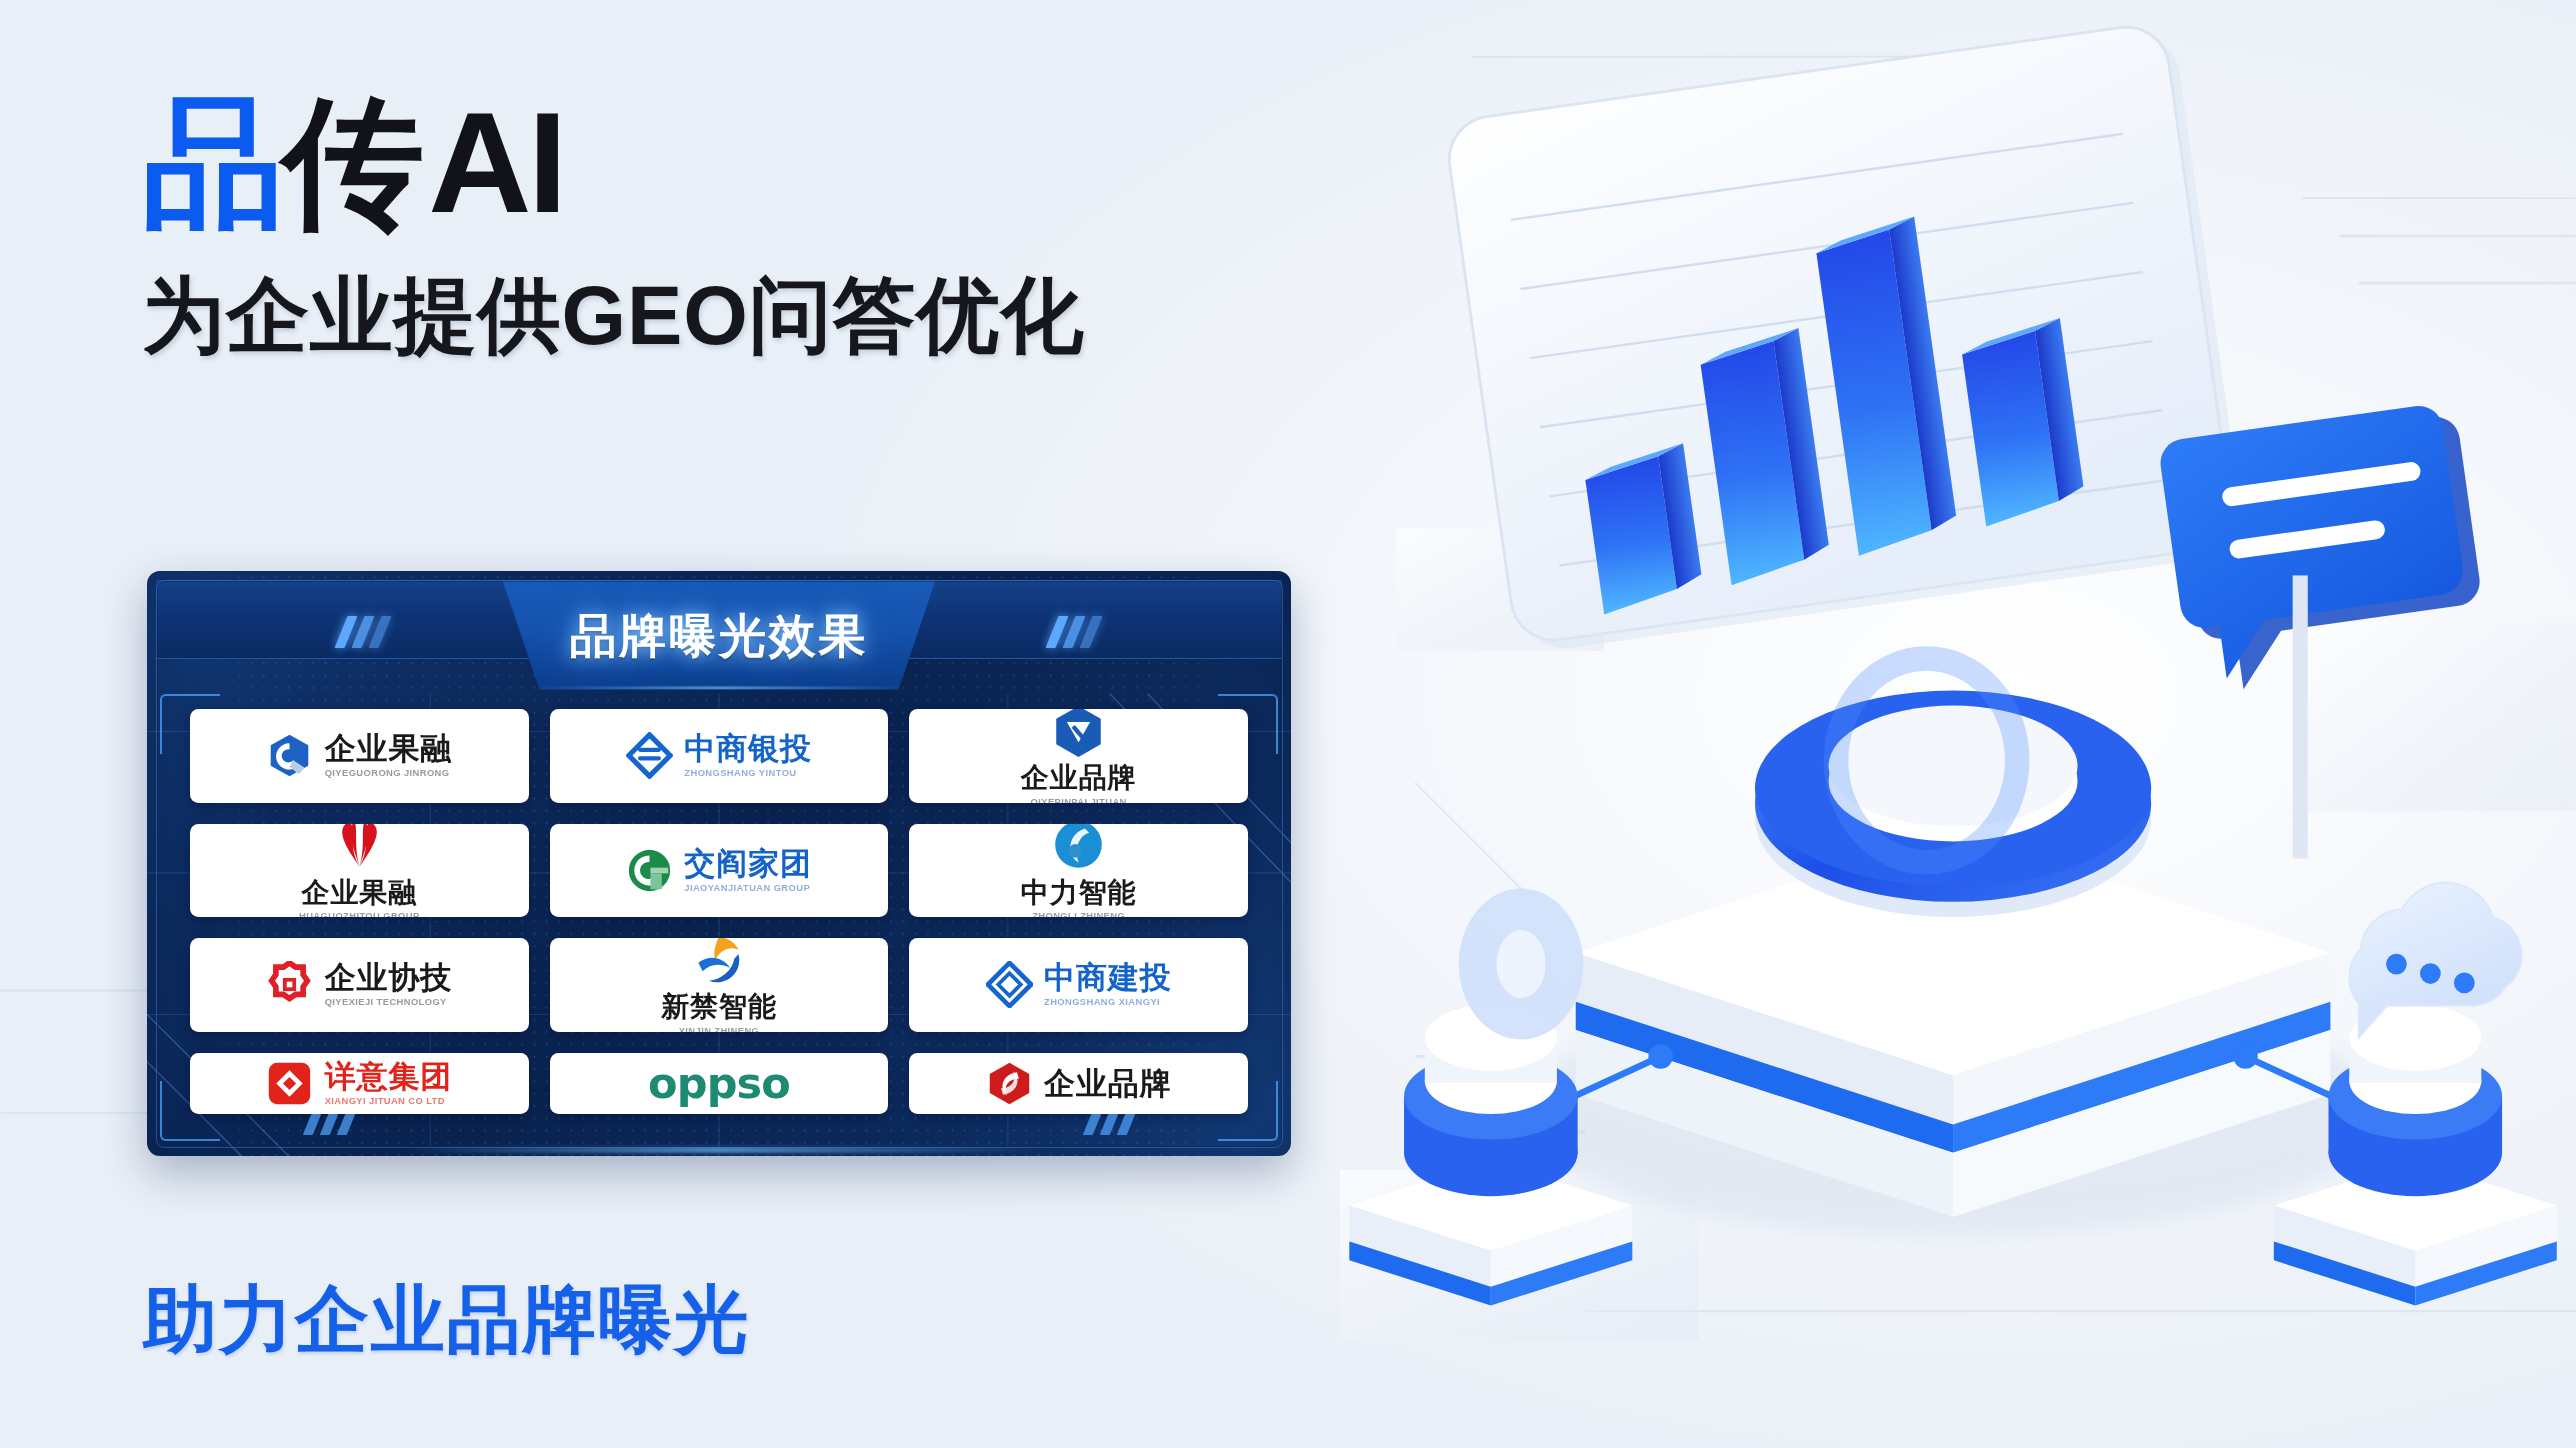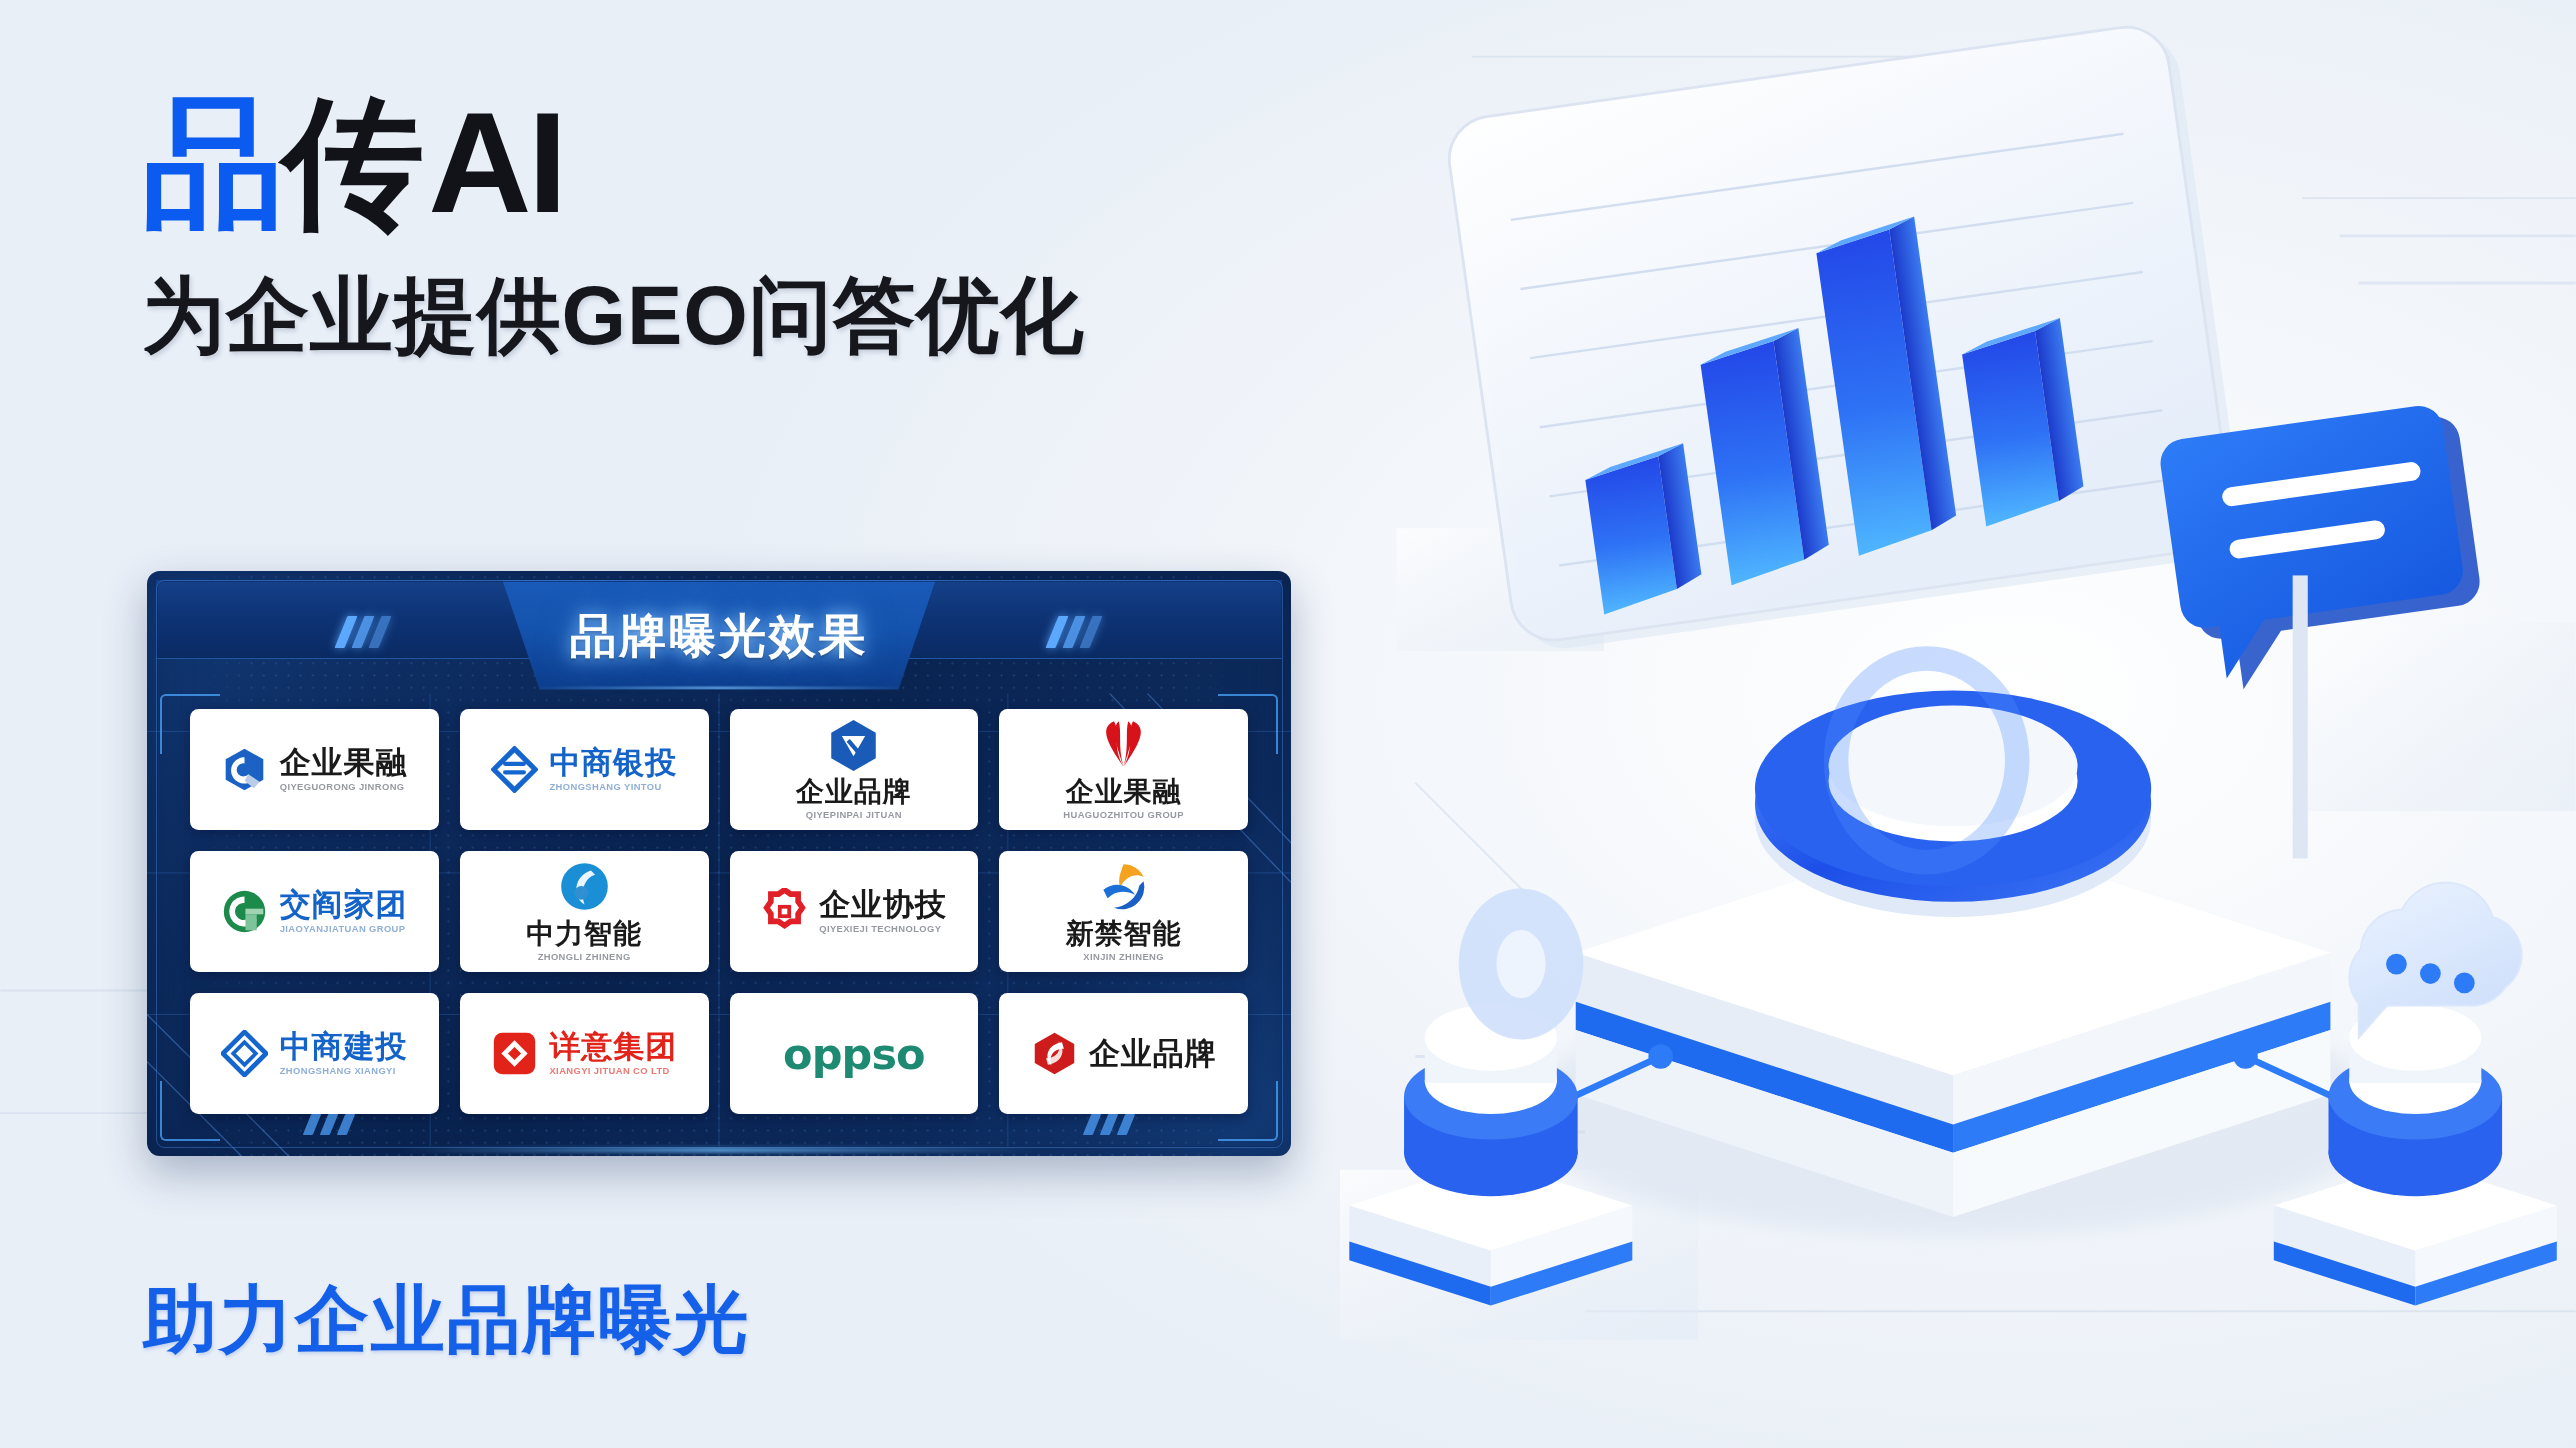--- a/index.html
+++ b/index.html
@@ -119,21 +119,21 @@
     background:linear-gradient(90deg,transparent,#6fc0ff,transparent);
     filter:blur(1.9px);
   }
   .bottom-bars{ position:absolute; bottom:21px; display:flex; gap:6.6px; }
   .bottom-bars.l{left:160px}  .bottom-bars.r{right:160px}
   .bottom-bars i{display:block;width:10.4px;height:21px;background:#4e9ef5;transform:skewX(-22deg);opacity:.75;border-radius:0.9px;}
 
   
   .grid {
     position:absolute; left:43px; right:43px; top:138px; bottom:42px;
-    display:grid; grid-template-columns:repeat(4,1fr); grid-template-rows:repeat(3,1fr);
+    display:grid; grid-template-columns:repeat(3,1fr); grid-template-rows:repeat(3,1fr);
     gap:21px 21px;
   }
   .logo-card {
     background:#ffffff; border-radius:8.5px;
     display:flex; align-items:center; justify-content:center;
     box-shadow:0 3.8px 13.2px rgba(0,10,40,.35);
     overflow:hidden; position:relative;
   }
   .logo-inner { display:flex; align-items:center; gap:11.3px; padding:5.7px 9.4px; }
   .logo-inner.stack { flex-direction:column; gap:6.6px; }

